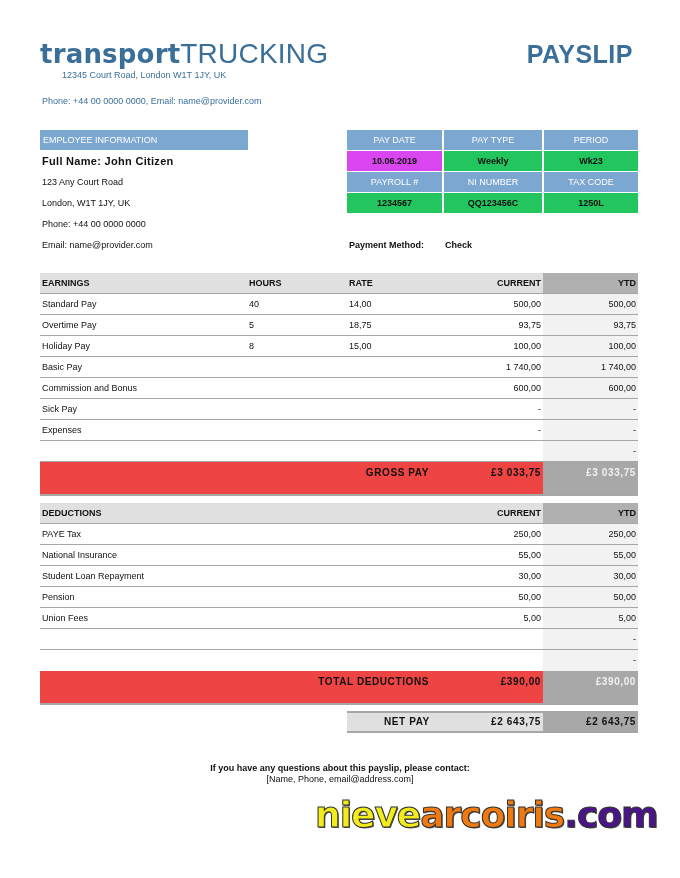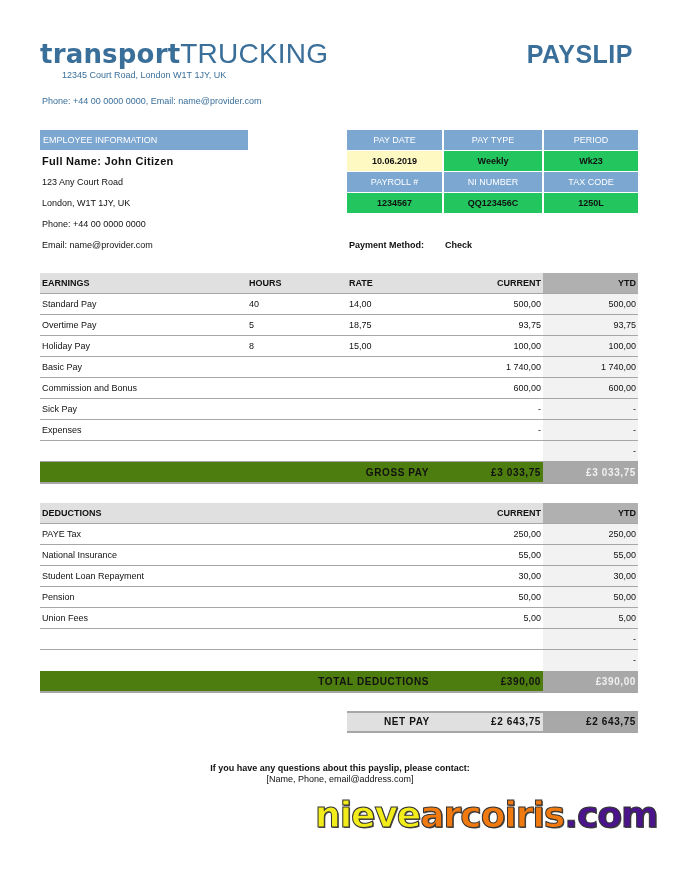--- a/index.html
+++ b/index.html
@@ -14,32 +14,32 @@
     .company-line.l2 { top: 96px; }
     .title { position: absolute; right: 47px; top: 40px; font-size: 25px; font-weight: 700; color: #3a6f9a; letter-spacing: 0.5px; }
 
     .emp-header { position: absolute; left: 40px; top: 130px; width: 208px; height: 20px; background: #7ba7d1; color: #fff; font-size: 9px; padding-left: 3px; line-height: 20px; }
     .emp-line { position: absolute; left: 42px; font-size: 9px; color: #111; }
     .emp-name { top: 155px; font-size: 11px; font-weight: 700; letter-spacing: 0.3px; }
 
     .info-grid { position: absolute; left: 347px; top: 130px; width: 291px; display: grid; grid-template-columns: 95px 98px 94px; column-gap: 2px; row-gap: 1px; }
     .ig-head { background: #7ba7d1; color: #fff; text-align: center; height: 20px; line-height: 20px; font-size: 9px; }
     .ig-val { background: #22c55e; text-align: center; height: 20px; line-height: 20px; font-size: 9px; font-weight: 700; }
-    .ig-val.date { background: #fef9c3; }
+    .ig-val.date { background: #d946ef; }
     .pay-method { position: absolute; left: 349px; top: 240px; font-size: 9px; font-weight: 700; }
     .pay-method-val { position: absolute; left: 445px; top: 240px; font-size: 9px; font-weight: 700; }
 
     .tbl { position: absolute; left: 40px; width: 598px; }
     .row { position: relative; height: 21px; border-bottom: 1px solid #a6a6a6; padding-left: 20px; }
     .row .c { position: absolute; top: 0; height: 100%; line-height: 20px; font-size: 9px; }
     .row .ytdbg { position: absolute; top: 0; left: 503px; width: 95px; height: 100%; background: #f2f2f2; }
     .row.head { background: #e0e0e0; border-bottom: 1px solid #a6a6a6; }
     .row.head .ytdbg { background: #b0b0b0; }
     .row.head .c { font-weight: 700; }
-    .row.total { background: #4d7c0f; height: 22px; border-bottom: 2px solid #a6a6a6; }
+    .row.total { background: #ef4444; height: 34px; border-bottom: 2px solid #a6a6a6; }
     .row.total .ytdbg { background: #a8a8a8; }
     .row.total .c { font-weight: 700; font-size: 10px; line-height: 22px; letter-spacing: 0.6px; }
     .row.total .ytd-val { color: #f0f0f0; }
     .c.label { left: 2px; }
     .c.hours { left: 209px; }
     .c.rate { left: 309px; text-align: right; }
     .c.current { right: 97px; text-align: right; }
     .c.ytd { right: 2px; text-align: right; }
     .c.totlabel { right: 209px; text-align: right; }
 

